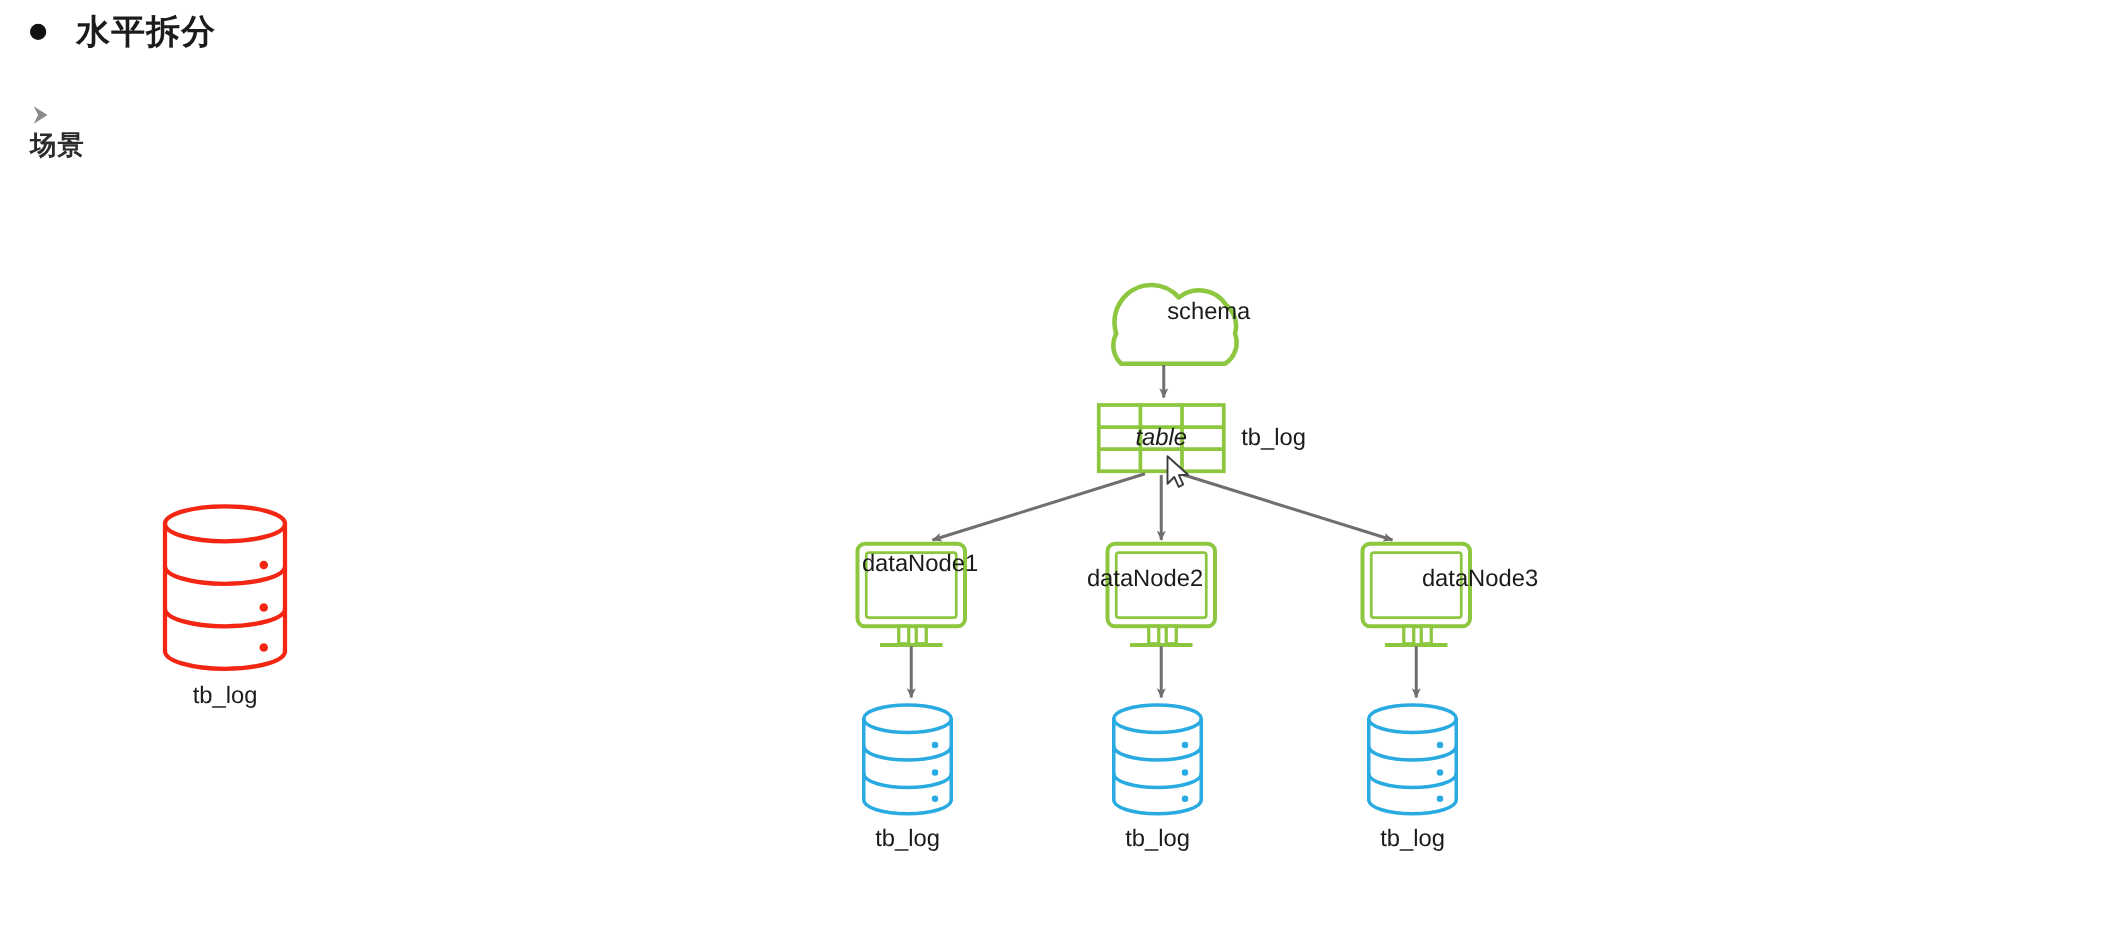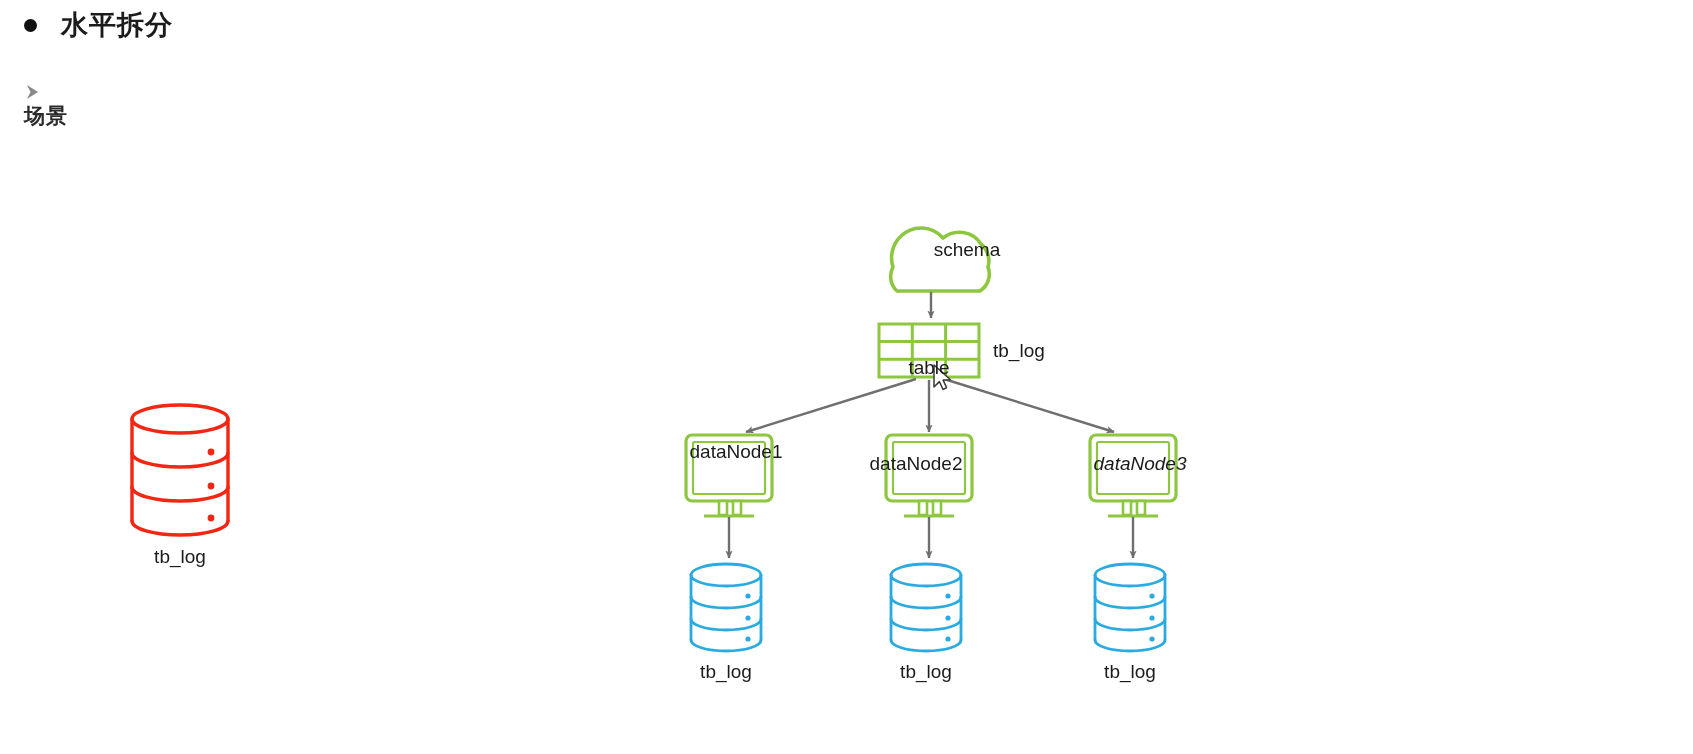--- a/index.html
+++ b/index.html
@@ -213,26 +213,26 @@
 
       <g transform="translate(934,165)">
         <path d="M0,0 L0,22 L5.4,16.6 L9,24.5 L12.6,22.6 L9.1,15.1 L16.4,14.8 Z" fill="#ffffff" stroke="#3b3b3b" stroke-width="1.5" stroke-linejoin="round"></path>
       </g>
     </svg>
 
     <div class="lbl lbl-center" style="left:180px; top:346px;">tb_log</div>
 
     <div class="lbl lbl-center" style="left:931px; top:39px;margin-left:36px;">schema</div>
 
-    <div class="lbl lbl-center" style="left:929px; top:157px;">table</div>
+    <div class="lbl lbl-center" style="left:929px; top:140px;font-style:italic;">table</div>
 
     <div class="lbl" style="left:993px; top:140px;">tb_log</div>
 
     <div class="lbl lbl-center" style="left:736px; top:241px;">dataNode1</div>
     <div class="lbl lbl-center" style="left:916px; top:253px;">dataNode2</div>
-    <div class="lbl lbl-center" style="left:1140px; top:253px;font-style:italic;">dataNode3</div>
+    <div class="lbl lbl-center" style="left:1184px; top:253px;">dataNode3</div>
 
     <div class="lbl lbl-center" style="left:726px; top:461px;">tb_log</div>
     <div class="lbl lbl-center" style="left:926px; top:461px;">tb_log</div>
     <div class="lbl lbl-center" style="left:1130px; top:461px;">tb_log</div>
 
   </div>
 </div>
 
 </body></html>

